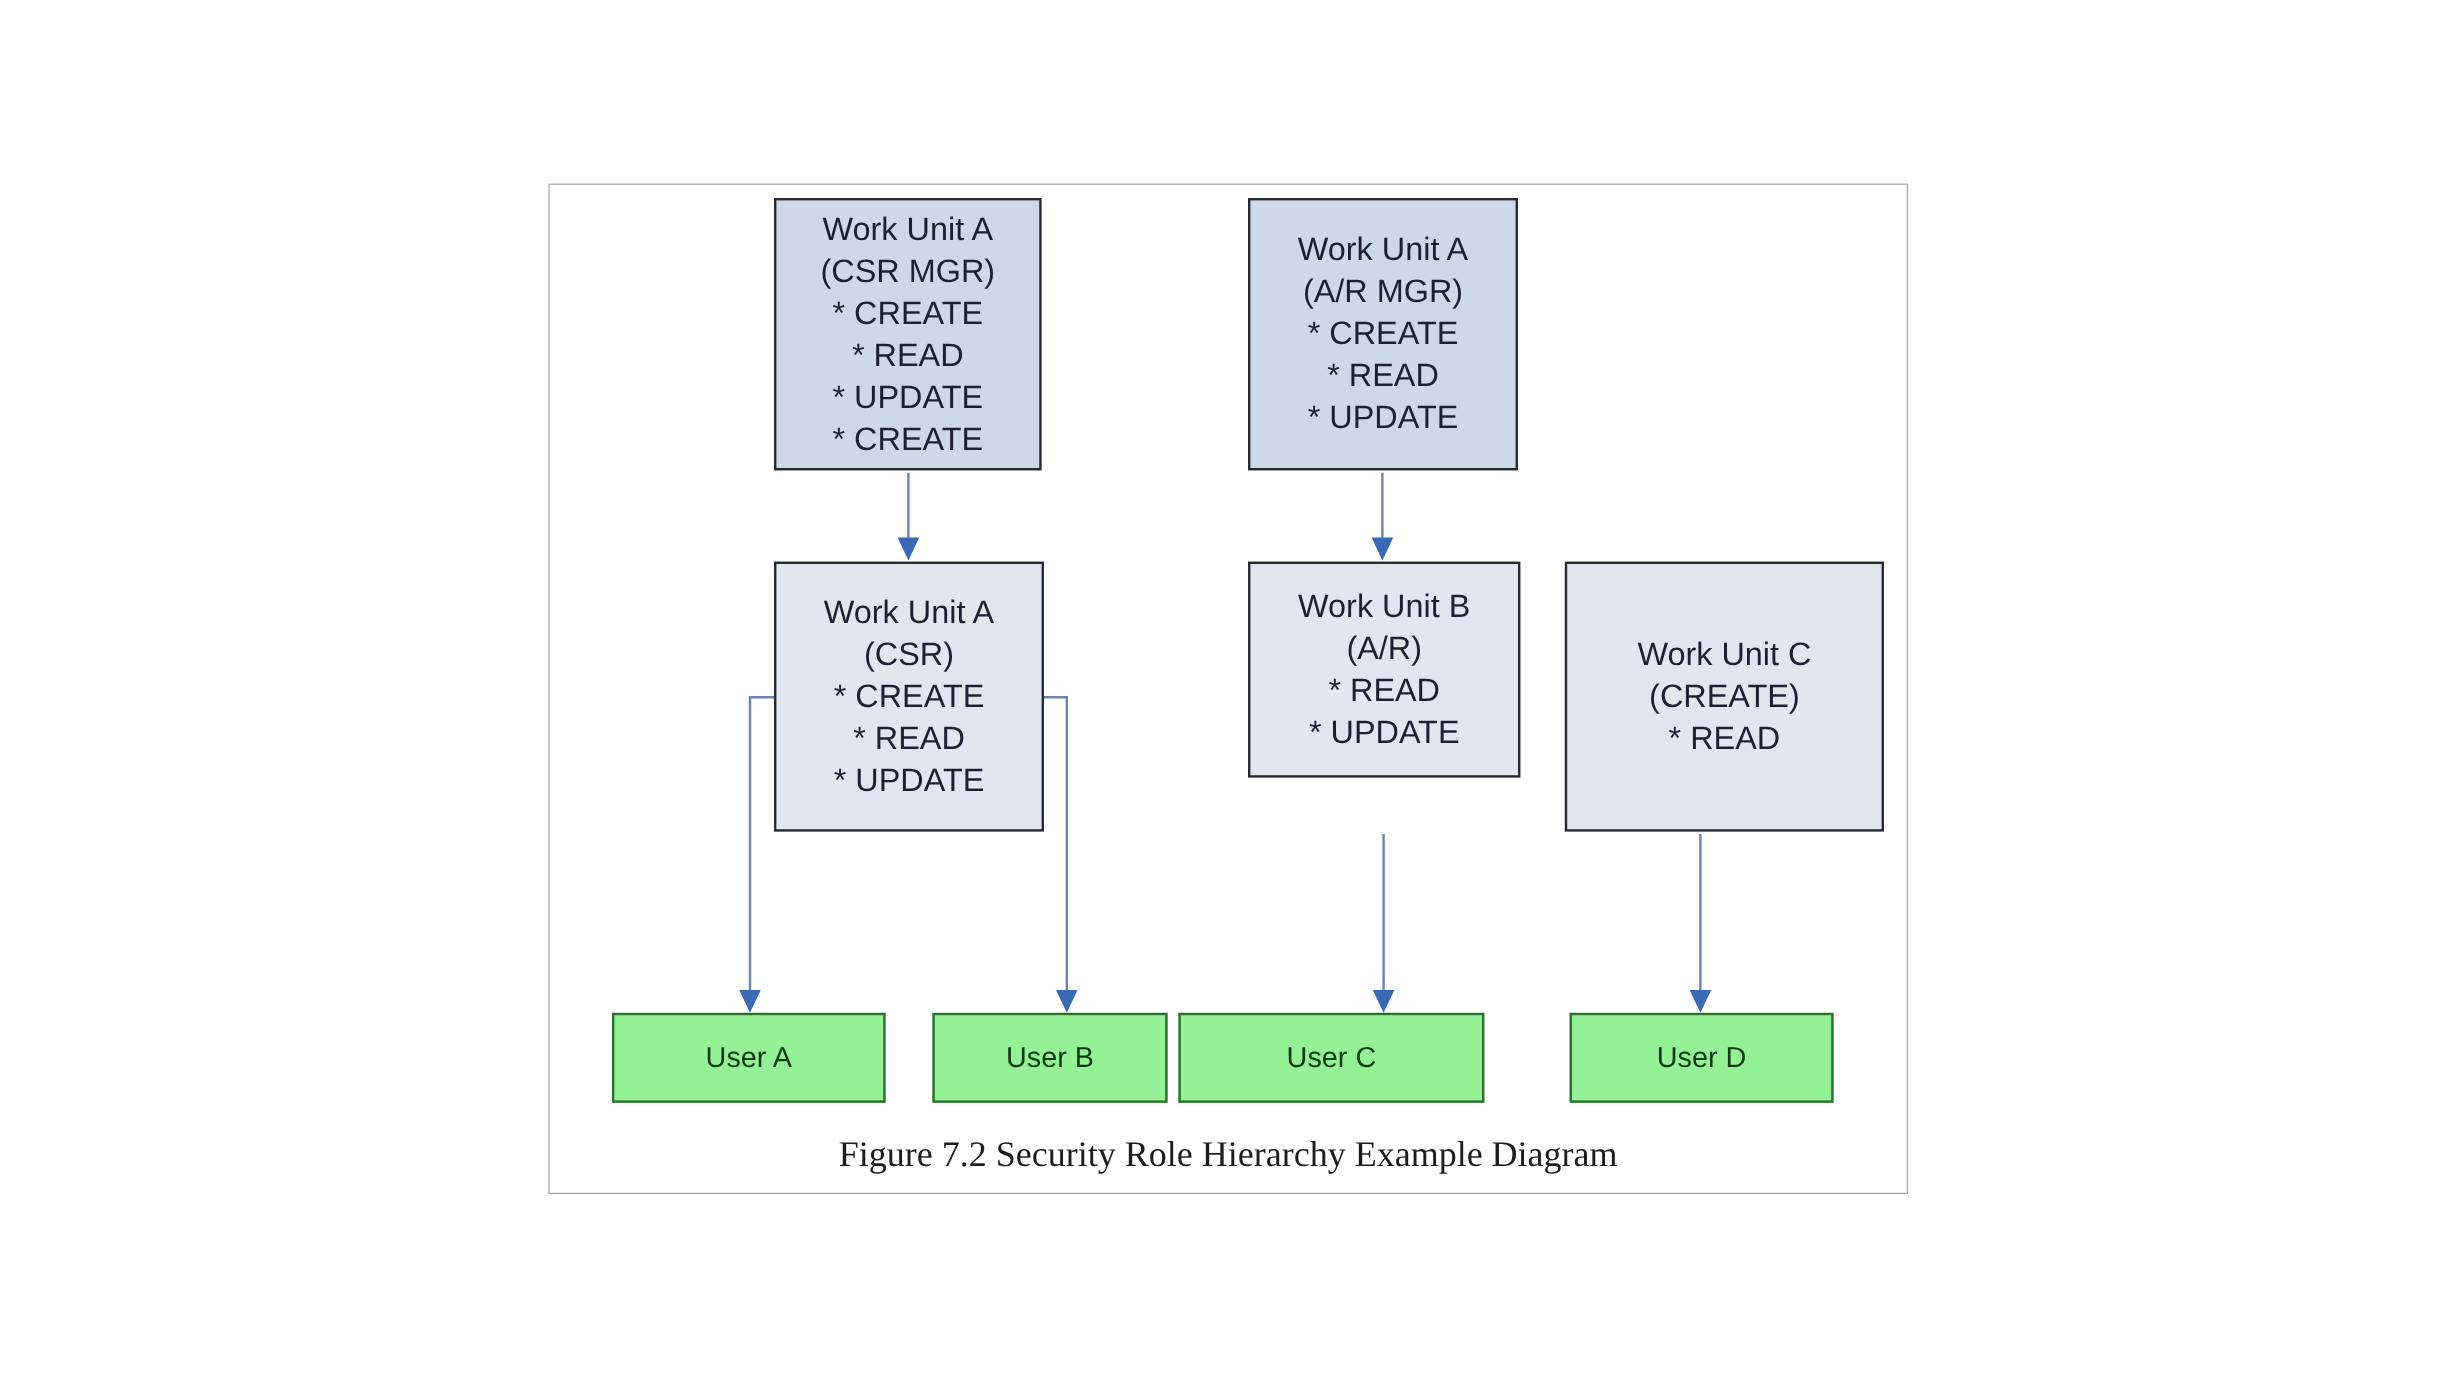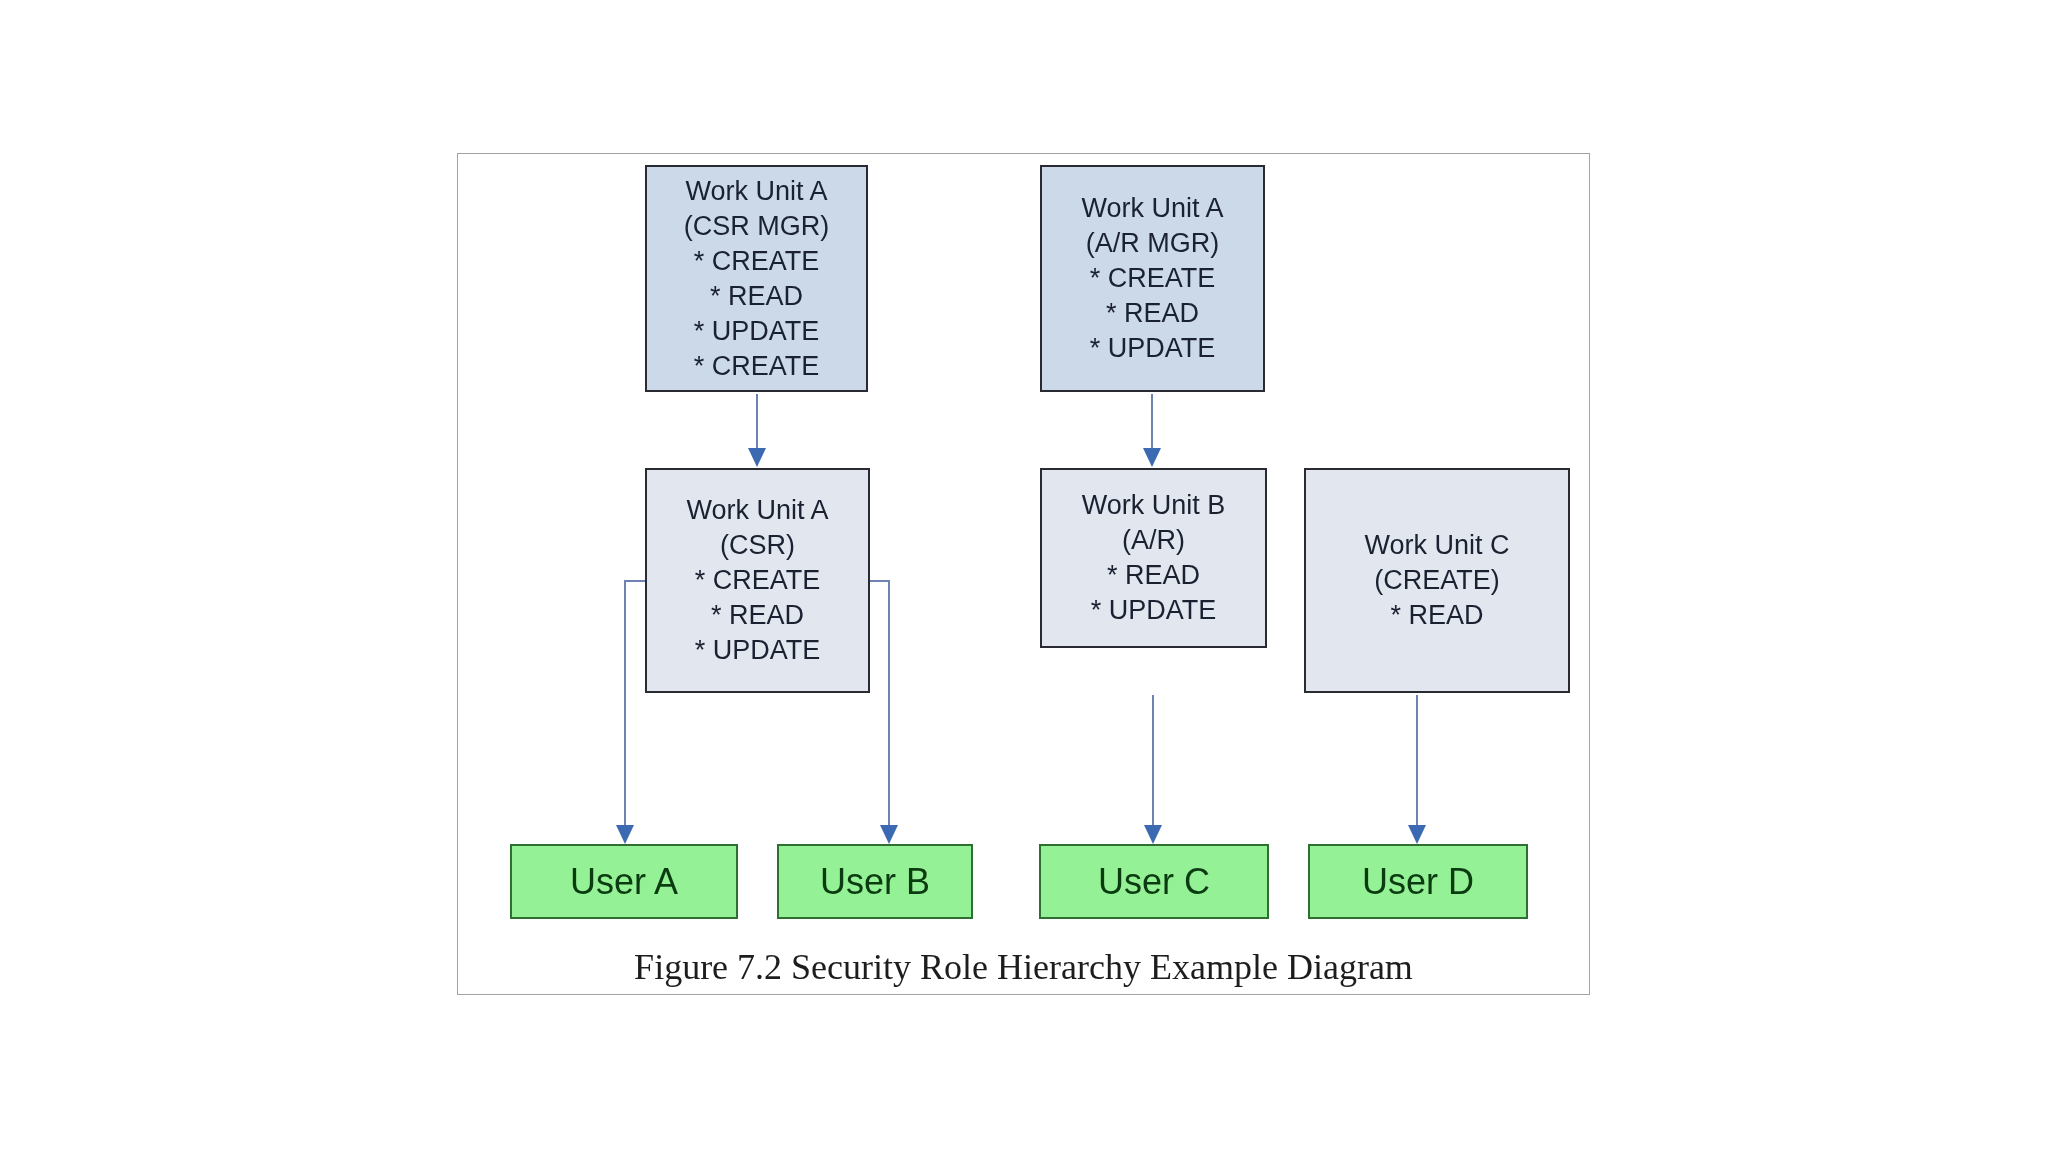--- a/index.html
+++ b/index.html
@@ -23,27 +23,27 @@
     border:2px solid var(--role-border,#2a2a33);
     color:var(--role-text,#1a2232);
     font-size:27px;line-height:35px;
   }
   .role.parent{background:var(--role-parent-fill,#ccd9e9);}
   .role.child{background:var(--role-child-fill,#e2e6ef);}
   .user{
     background:var(--user-fill,#95f195);
     border:2px solid var(--user-border,#2e7030);
     color:var(--user-text,#0b3b10);
-    font-size:36px;line-height:38px;text-align:right;
+    font-size:24px;line-height:38px;text-align:right;
   }
   .caption{
     position:absolute;left:457px;top:946px;width:1133px;
     text-align:center;
     font-family:"Liberation Serif",serif;
-    font-size:36px;color:#1d1d1d;
+    font-size:30px;color:#1d1d1d;
   }
 </style>
 </head>
 <body>
 
 <div class="panel"></div>
 
 <svg class="connectors" viewBox="0 0 2048 1152">
   <g stroke="#6f83b2" stroke-width="2" fill="none">
     <path d="M757,394 V450"></path>
@@ -102,21 +102,21 @@
 </div>
 
 <div class="node user" style="left:510px;top:844px;width:228px;height:75px">
   <span>User A</span>
 </div>
 
 <div class="node user" style="left:777px;top:844px;width:196px;height:75px">
   <span>User B</span>
 </div>
 
-<div class="node user" style="left:1039px;top:844px;width:230px;height:75px">
+<div class="node user" style="left:982px;top:844px;width:255px;height:75px">
   <span>User C</span>
 </div>
 
 <div class="node user" style="left:1308px;top:844px;width:220px;height:75px">
   <span>User D</span>
 </div>
 
 <div class="caption">Figure 7.2 Security Role Hierarchy Example Diagram</div>
 
 </body></html>

